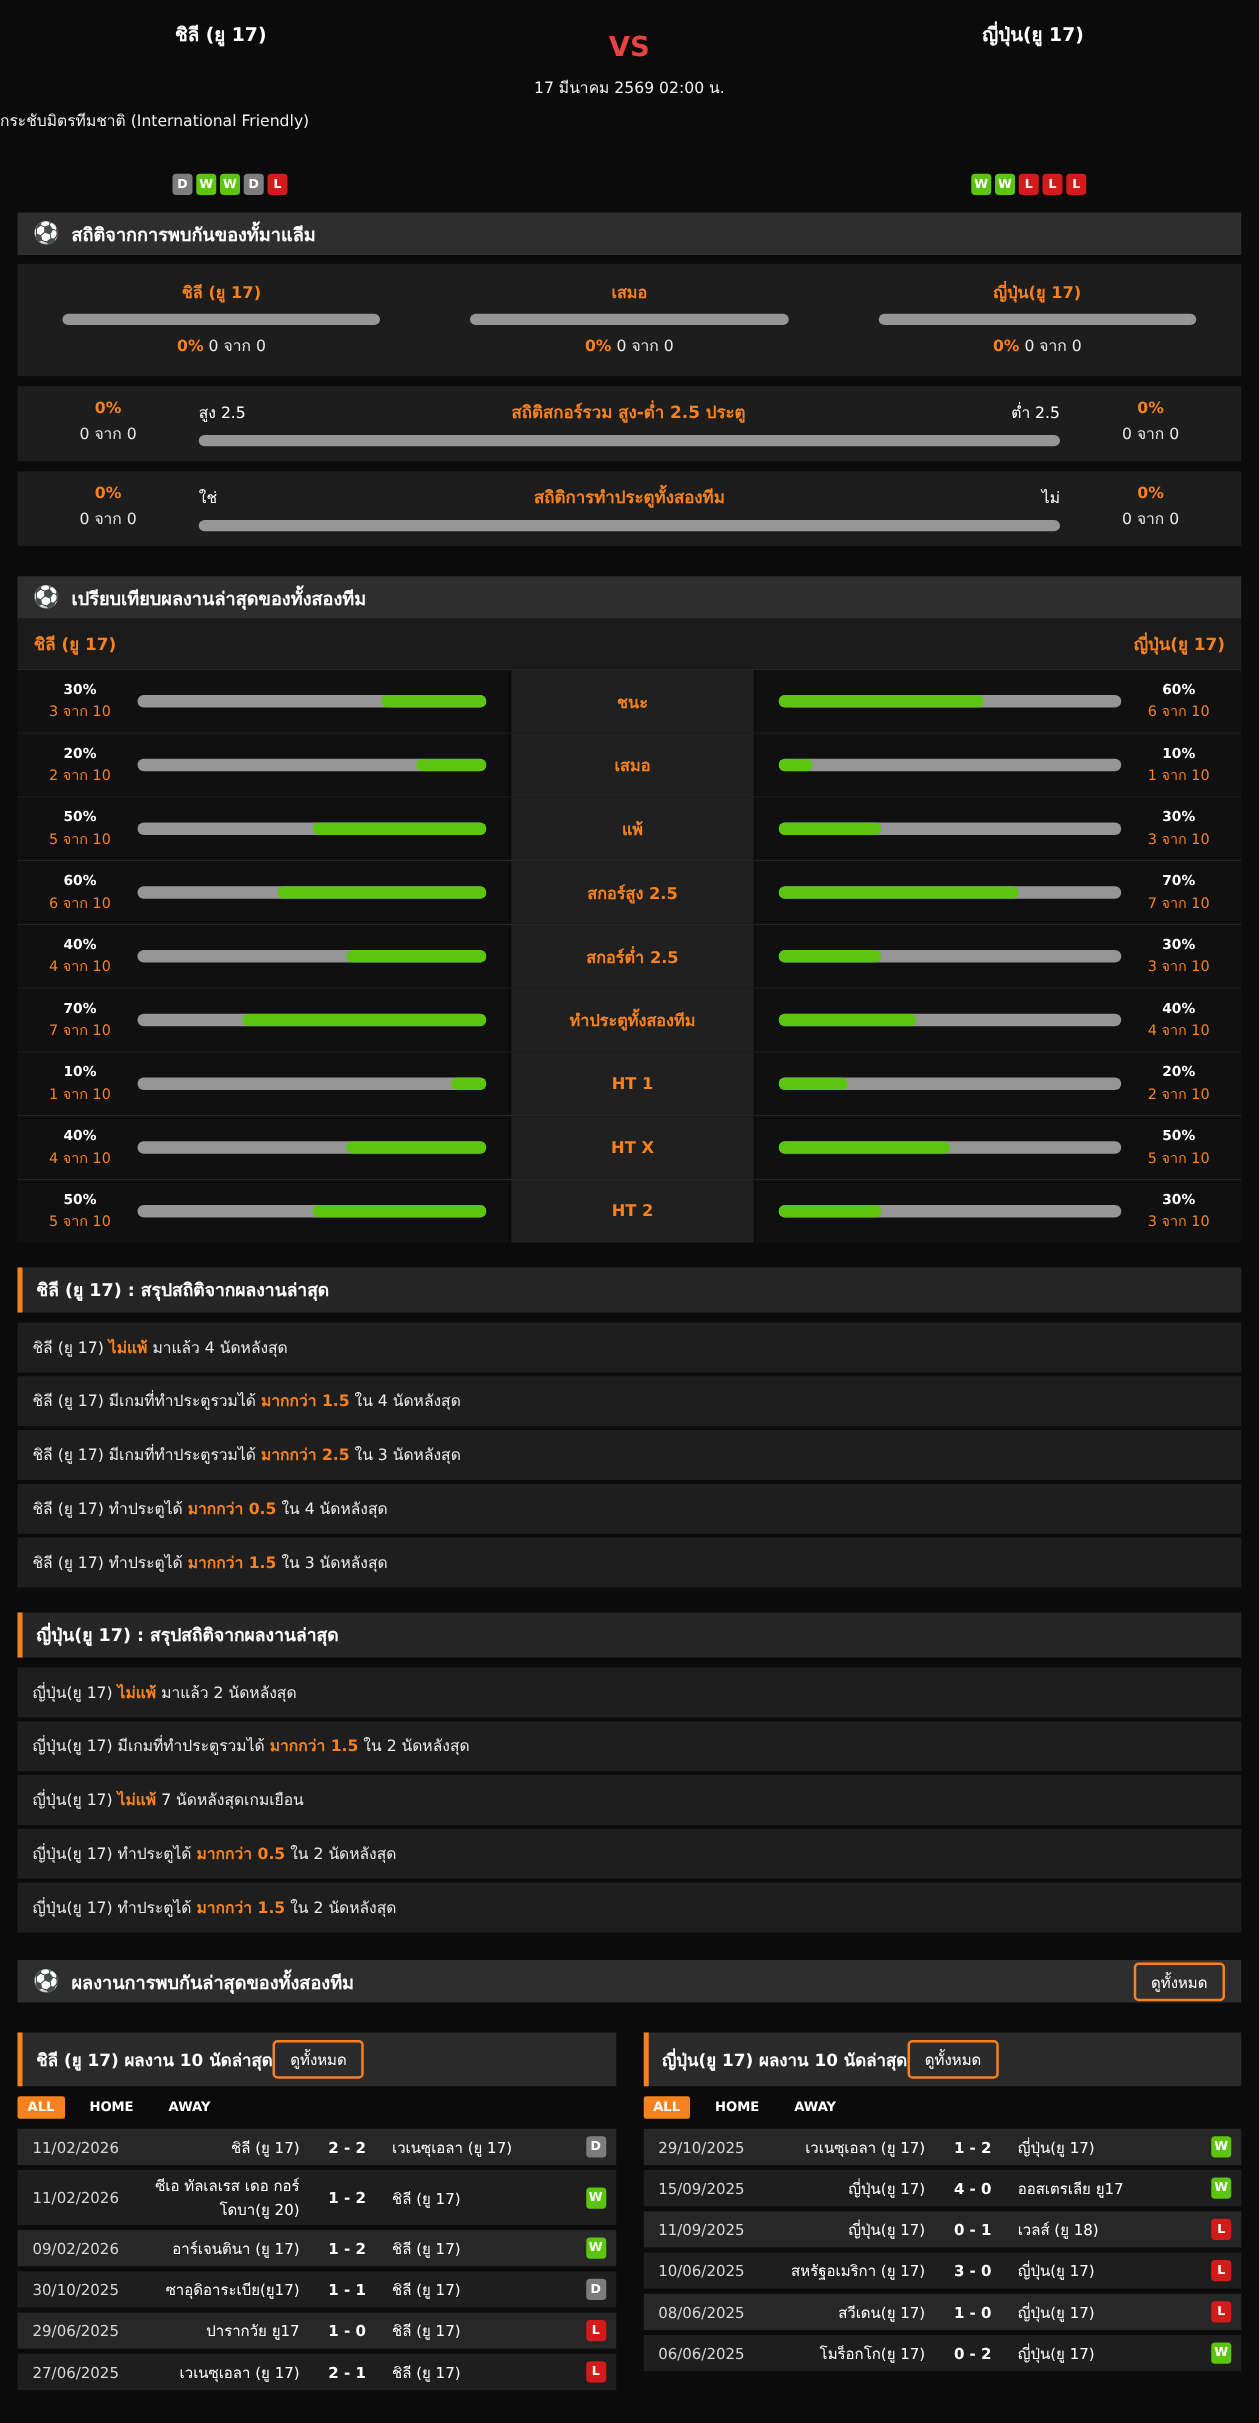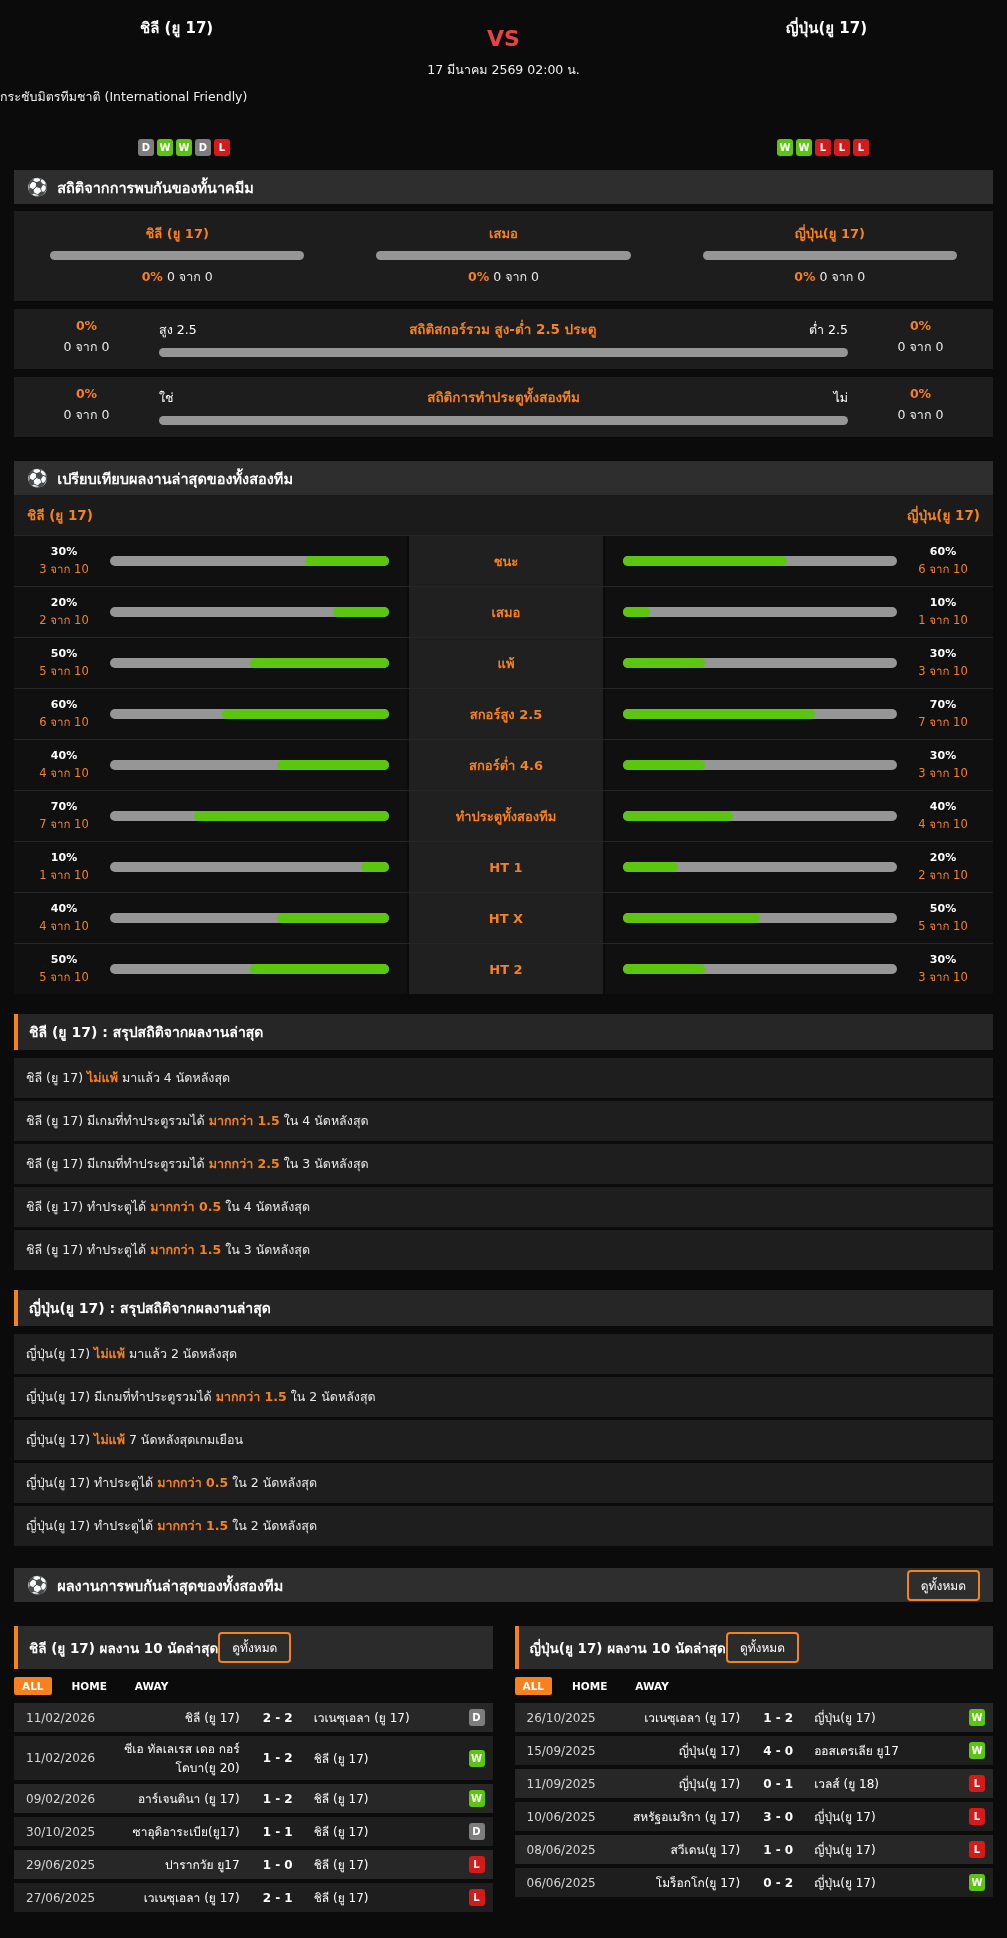--- a/index.html
+++ b/index.html
@@ -125,21 +125,21 @@
 
         <span class="form-badge res-L">L</span>
 
     </div>
   </div>
 </div>
 
 <div class="wrap">
   <div class="section-bar">
     <span class="ball">⚽</span>
-    <span>สถิติจากการพบกันของทั้นาคมีม</span>
+    <span>สถิติจากการพบกันของทั้มาแลีม</span>
   </div>
 
   <div class="card h2h-grid">
     <div class="h2h-col">
       <div class="h2h-label">ชิลี (ยู 17)</div>
       <div class="h2h-bar"></div>
       <div class="h2h-nums">
         <span class="pct">0%</span>
         <span class="cnt">0 จาก 0</span>
       </div>
@@ -301,21 +301,21 @@
       <div class="cmp-row">
         <div class="cmp-side">
           <div class="cmp-stats">
             <div class="cmp-pct">40%</div>
             <div class="cmp-count">4 จาก 10</div>
           </div>
           <div class="cmp-bar">
             <div class="cmp-fill right-anchor" style="width: 40%;"></div>
           </div>
         </div>
-        <div class="cmp-label">สกอร์ต่ำ 4.6</div>
+        <div class="cmp-label">สกอร์ต่ำ 2.5</div>
         <div class="cmp-side">
           <div class="cmp-bar">
             <div class="cmp-fill" style="width: 30%;"></div>
           </div>
           <div class="cmp-stats">
             <div class="cmp-pct">30%</div>
             <div class="cmp-count">3 จาก 10</div>
           </div>
         </div>
       </div>
@@ -551,21 +551,21 @@
         <button class="viewall-btn">ดูทั้งหมด</button>
       </div>
       <div class="tabs">
         <span class="tab active">ALL</span>
         <span class="tab">HOME</span>
         <span class="tab">AWAY</span>
       </div>
       <div>
 
           <div class="match-row">
-            <span class="m-date">26/10/2025</span>
+            <span class="m-date">29/10/2025</span>
             <span class="m-home">เวเนซุเอลา (ยู 17)</span>
             <span class="m-score">1 - 2</span>
             <span class="m-away">ญี่ปุ่น(ยู 17)</span>
             <span class="m-res">
               <span class="res-badge res-W">W</span>
             </span>
           </div>
 
           <div class="match-row">
             <span class="m-date">15/09/2025</span>

